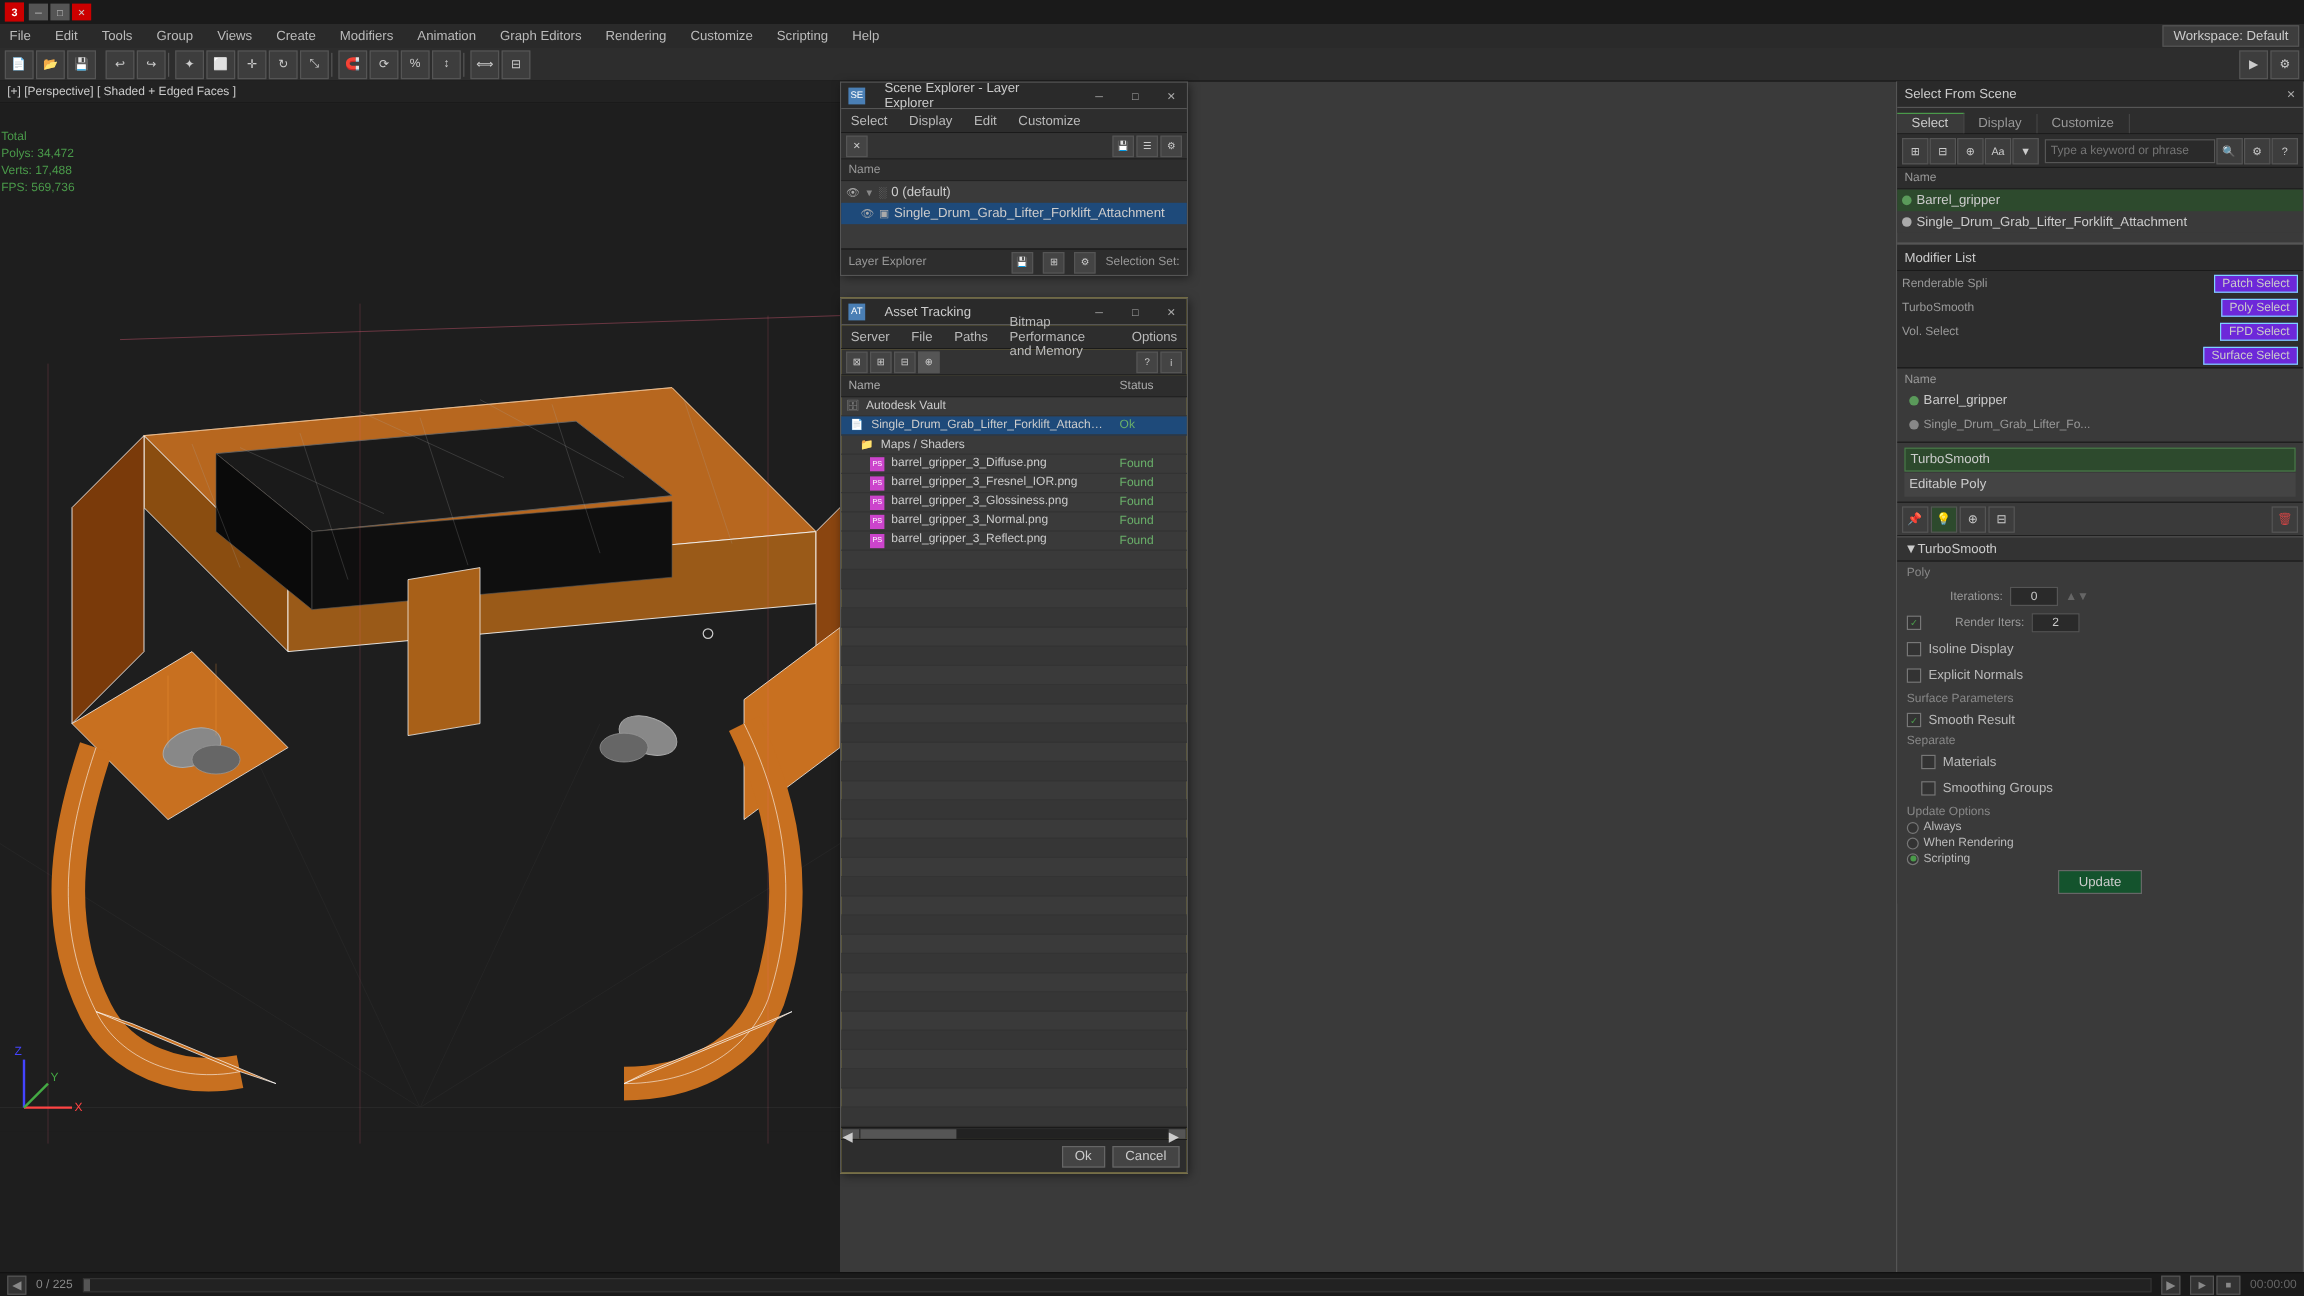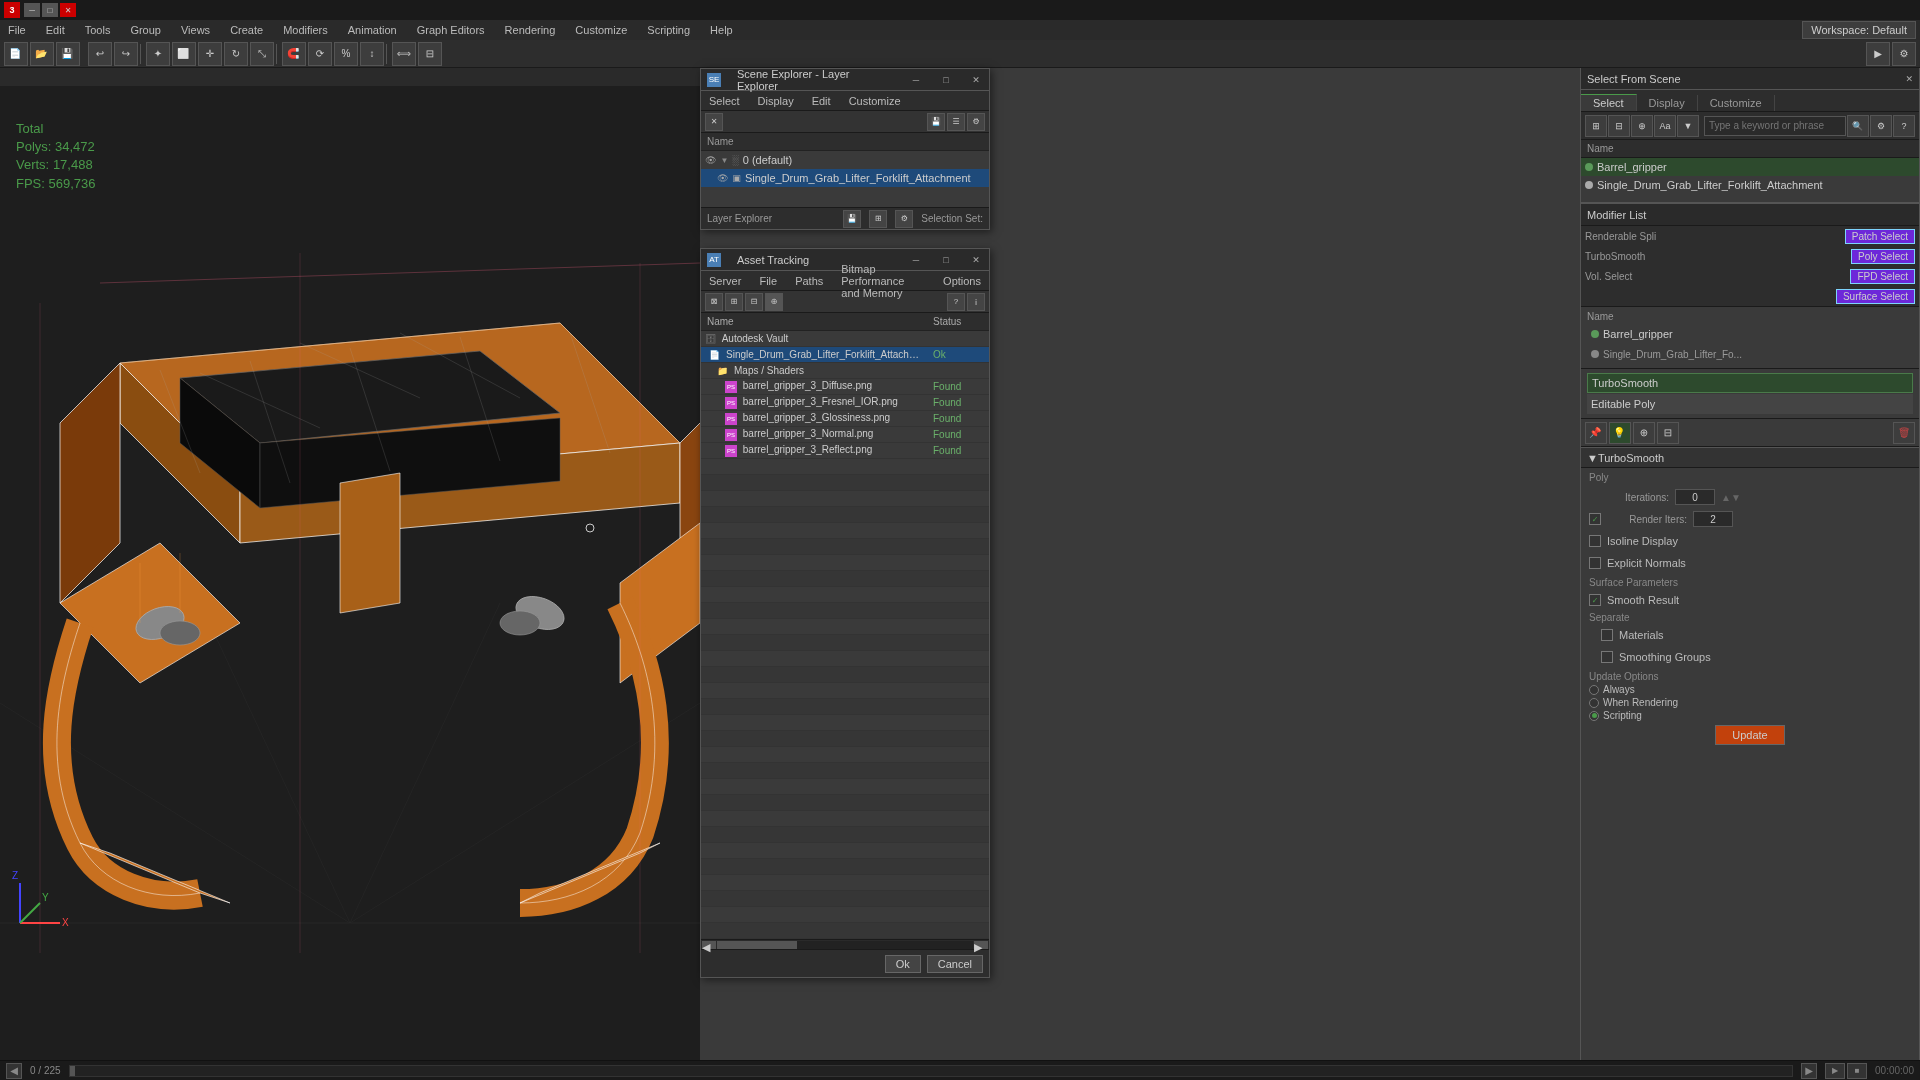--- a/index.html
+++ b/index.html
@@ -113,25 +113,24 @@
       padding: 0 6px;
       font-size: 10px;
       color: #999;
       border-bottom: 1px solid #1a1a1a;
     }
     .viewport-label {
       color: #ccc;
     }
     .viewport-stats {
       position: absolute;
-      top: 22px; left: 16px;
-      font-size: 13px;
+      top: 22px; left: 1px;
+      font-size: 10px;
       color: #4a9a4a;
       line-height: 1.4;
-      margin-top: 12px;
     }
     .viewport-canvas {
       position: absolute;
       top: 18px; left: 0; right: 0; bottom: 0;
       background: #1e1e1e;
       overflow: hidden;
     }
 
     
     .scene-explorer {
@@ -523,21 +522,21 @@
       display: flex; align-items: center; justify-content: center;
       cursor: pointer; font-size: 8px; color: #4a9a4a;
     }
     .ts-checkbox.checked::after { content: '✓'; }
     .ts-section-label {
       font-size: 10px; color: #888;
       margin: 4px 0 2px;
     }
     .ts-update-btn {
       padding: 3px 16px;
-      background: #c2410c;
+      background: #14532d;
       border: 1px solid #666;
       color: #ccc; font-size: 11px;
       cursor: pointer;
       display: block; margin: 4px auto;
     }
     .radio-group {
       display: flex; flex-direction: column; gap: 2px;
     }
     .radio-item {
       display: flex; align-items: center; gap: 4px;
@@ -639,20 +638,23 @@
   <div class="tool-btn">↕</div>
   <div style="width:4px;border-left:1px solid #555; height:20px;"></div>
   <div class="tool-btn">⟺</div>
   <div class="tool-btn">⊟</div>
   <div style="flex:1"></div>
   <div class="tool-btn">▶</div>
   <div class="tool-btn">⚙</div>
 </div>
 
 <div class="viewport">
+  <div class="viewport-header">
+    <span class="viewport-label">[+] [Perspective] [ Shaded + Edged Faces ]</span>
+  </div>
   <div class="viewport-canvas">
     
     <div class="viewport-stats">
       <div>Total</div>
       <div>
         <span>Polys:</span>
         <span>34,472</span>
       </div>
       <div>
         <span>Verts:</span>

